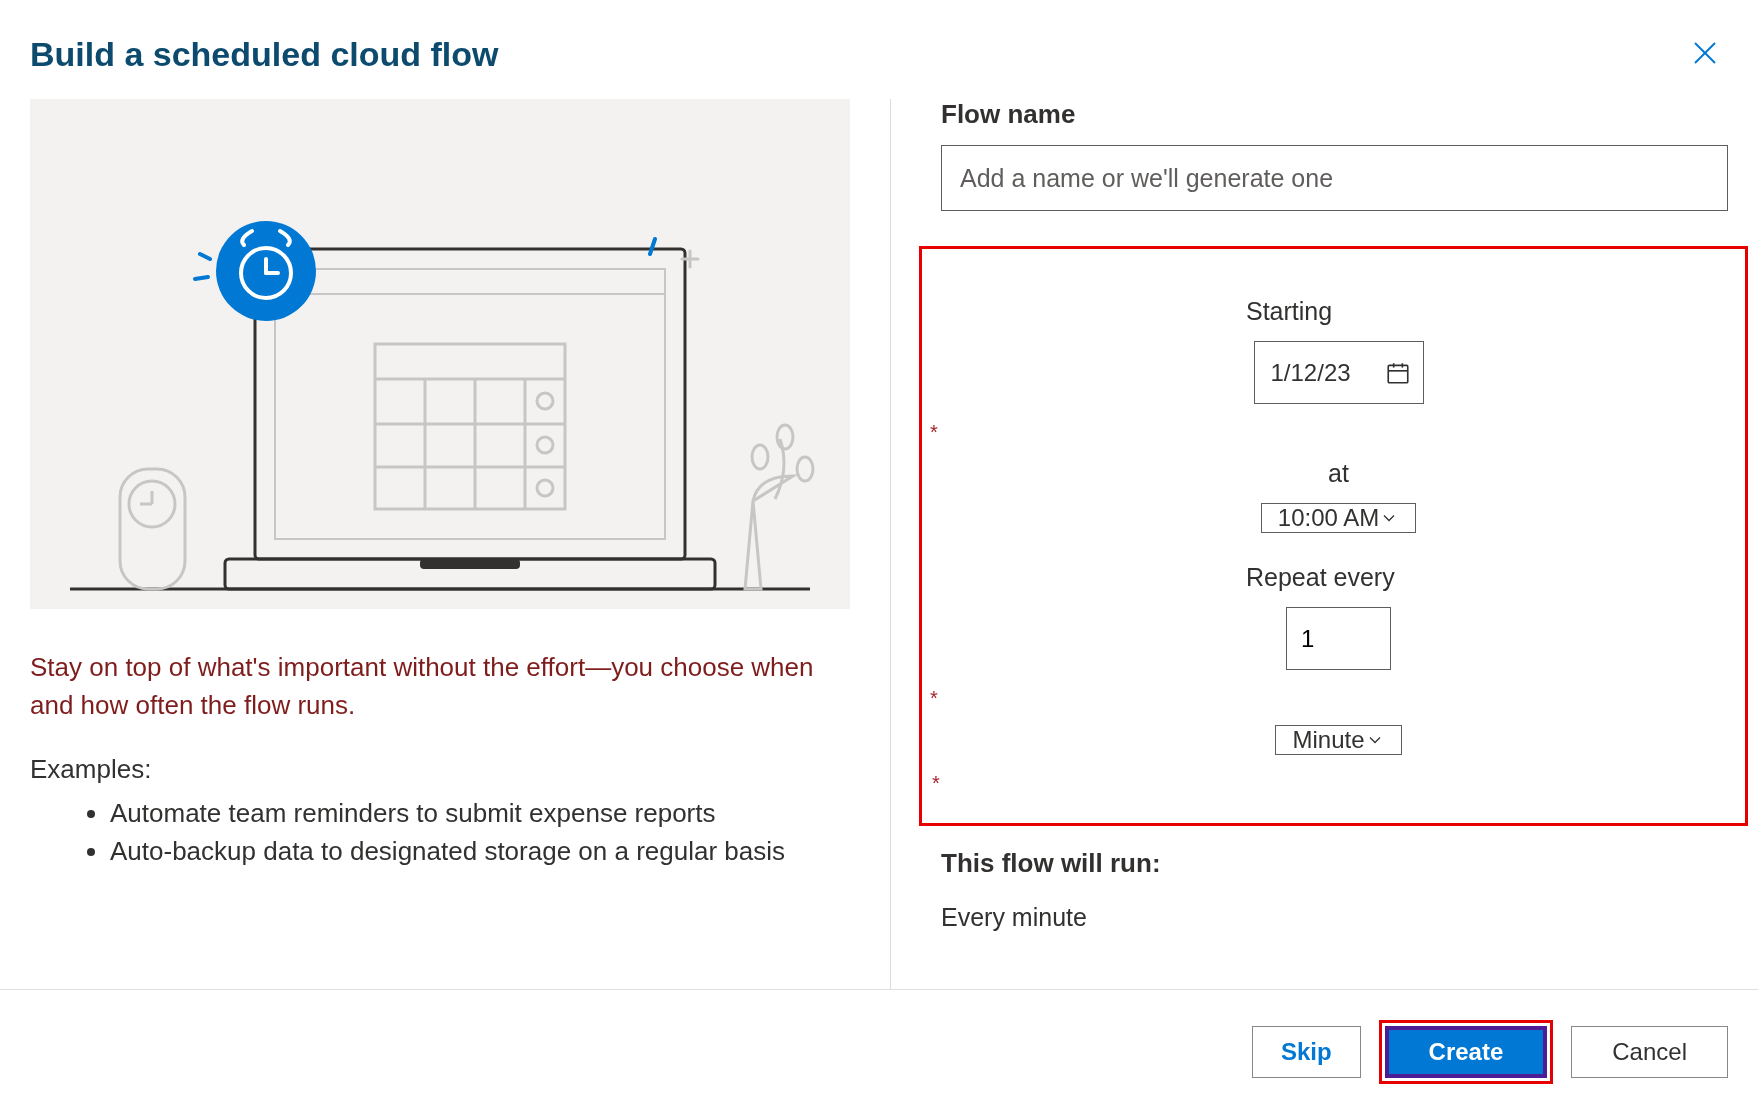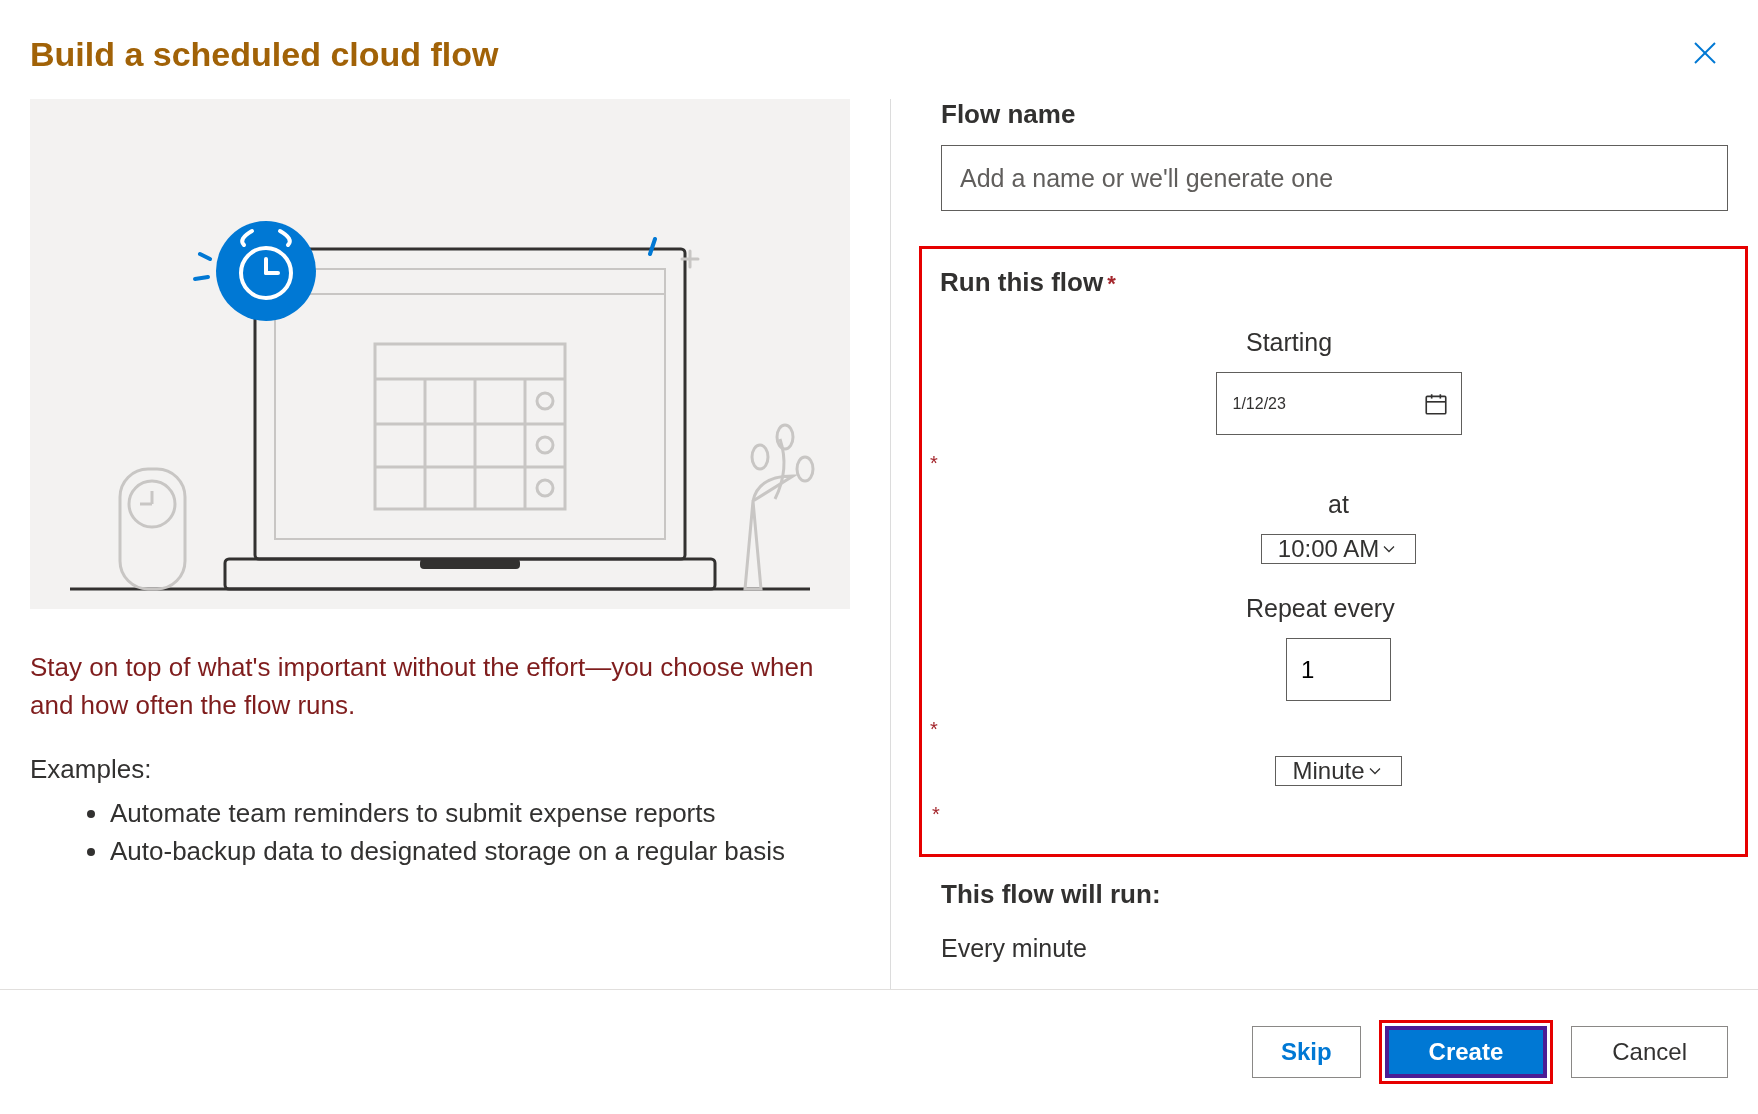--- a/index.html
+++ b/index.html
@@ -19,21 +19,21 @@
   }
   .header {
     display: flex;
     justify-content: space-between;
     align-items: center;
     padding: 30px 30px 20px 30px;
   }
   .header h1 {
     font-size: 34px;
     font-weight: 600;
-    color: #a16207;
+    color: #0c4a6e;
   }
   .close-btn {
     background: none;
     border: none;
     cursor: pointer;
     padding: 8px;
   }
   .content {
     flex: 1;
     display: flex;
@@ -116,28 +116,28 @@
     gap: 15px;
     flex-direction: column;
   }
   .row-label {
     font-size: 25px;
     color: #323130;
     width: 185px;
     flex-shrink: 0;
   }
   .date-input {
-    width: 246px;
+    width: 170px;
     height: 63px;
     border: 1px solid #605e5c;
     display: flex;
     align-items: center;
     justify-content: space-between;
     padding: 0 12px 0 16px;
-    font-size: 16px;
+    font-size: 24px;
   }
   .asterisk-outside {
     color: #a4262c;
     font-size: 20px;
     align-self: flex-start;
     margin-top: 2px;
     margin-left: -10px;
   }
   .at-label {
     font-size: 25px;
@@ -282,23 +282,20 @@
       </ul>
     </div>
 
     <div class="divider"></div>
 
     <div class="right-pane">
       <label class="form-label">Flow name</label>
       <input type="text" class="text-input" placeholder="Add a name or we'll generate one" style="">
 
       <div class="highlight-box">
-        <label class="form-label">
-          <span>Run this flow</span><span class="required">*</span>
-        </label>
 
         <div class="run-row">
           <span class="row-label">Starting</span>
           <div class="date-input">
             <span>1/12/23</span>
             <svg width="26" height="26" viewBox="0 0 24 24" fill="none" stroke="#323130" stroke-width="1.5">
               <rect x="3" y="5" width="18" height="16" rx="1"></rect>
                 <line x1="3" y1="10" x2="21" y2="10"></line>
               <line x1="8" y1="3" x2="8" y2="7"></line>
                 <line x1="16" y1="3" x2="16" y2="7"></line>

